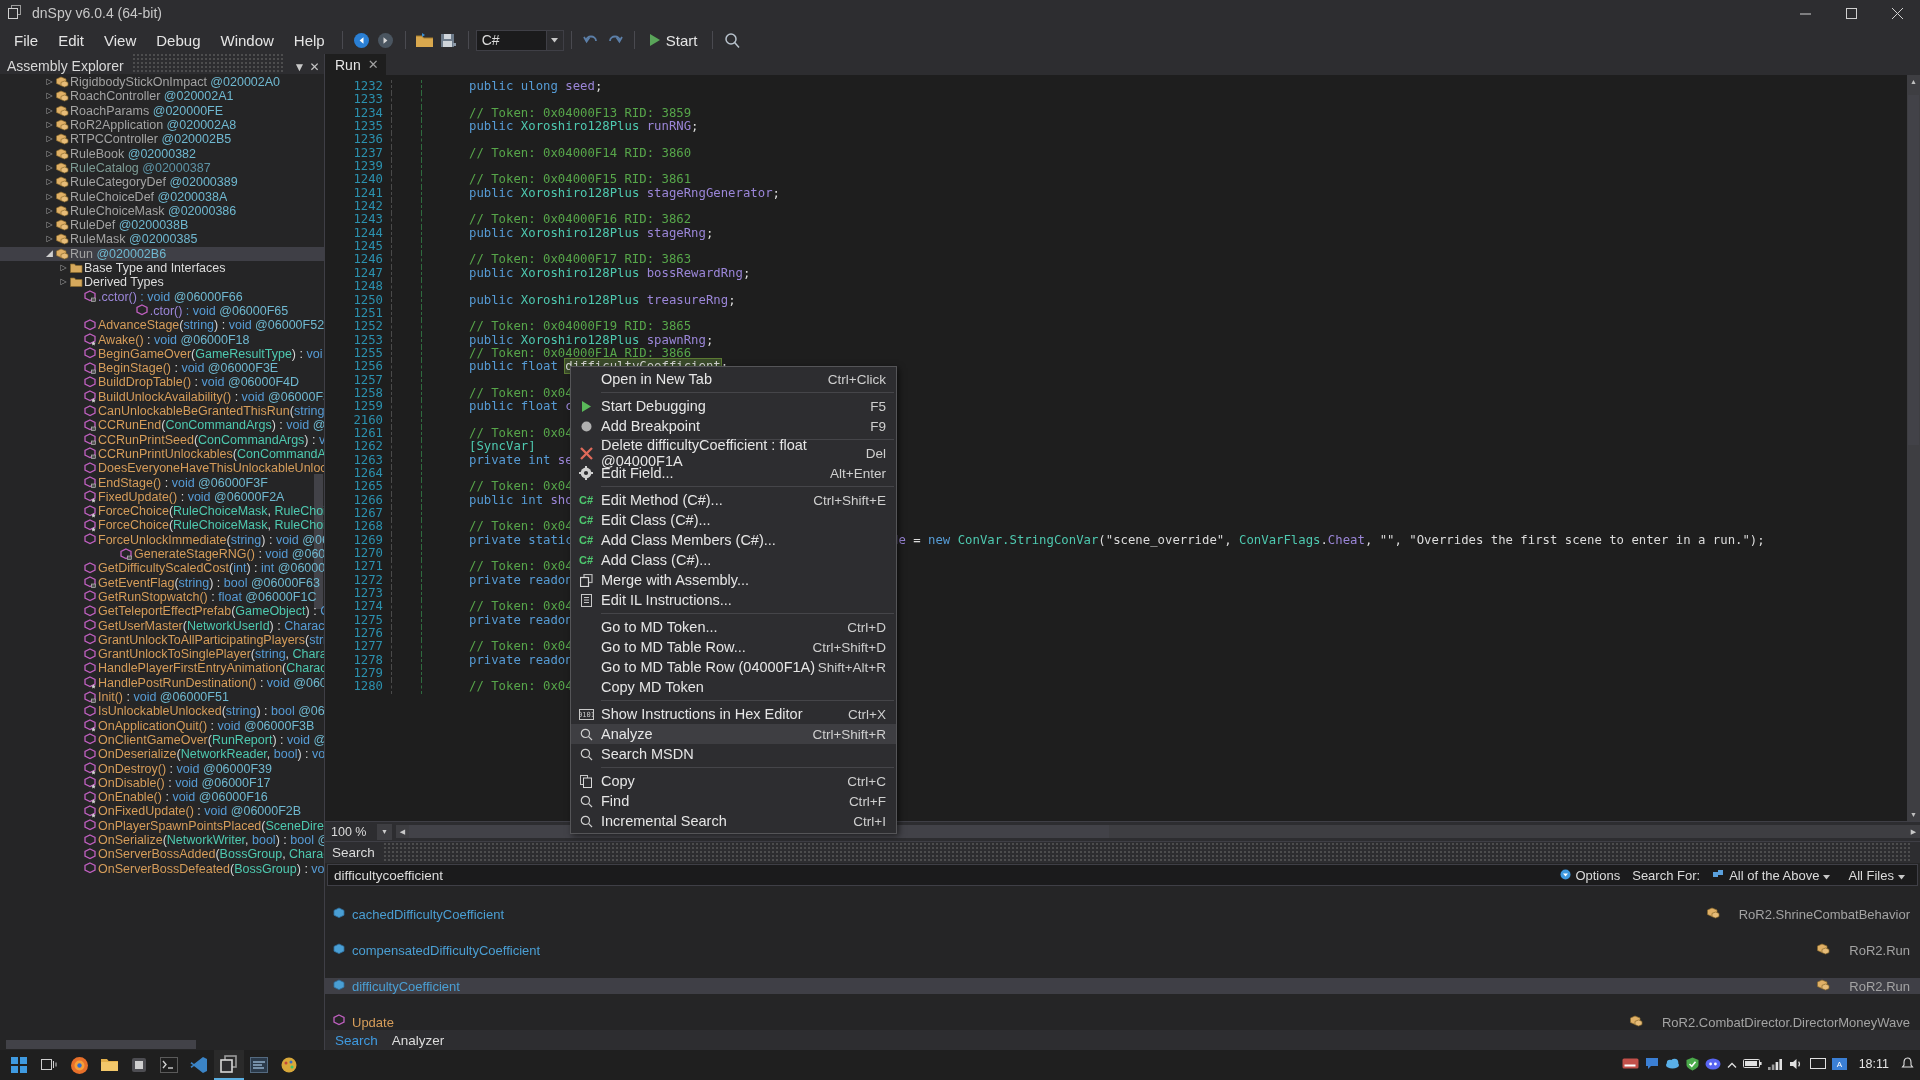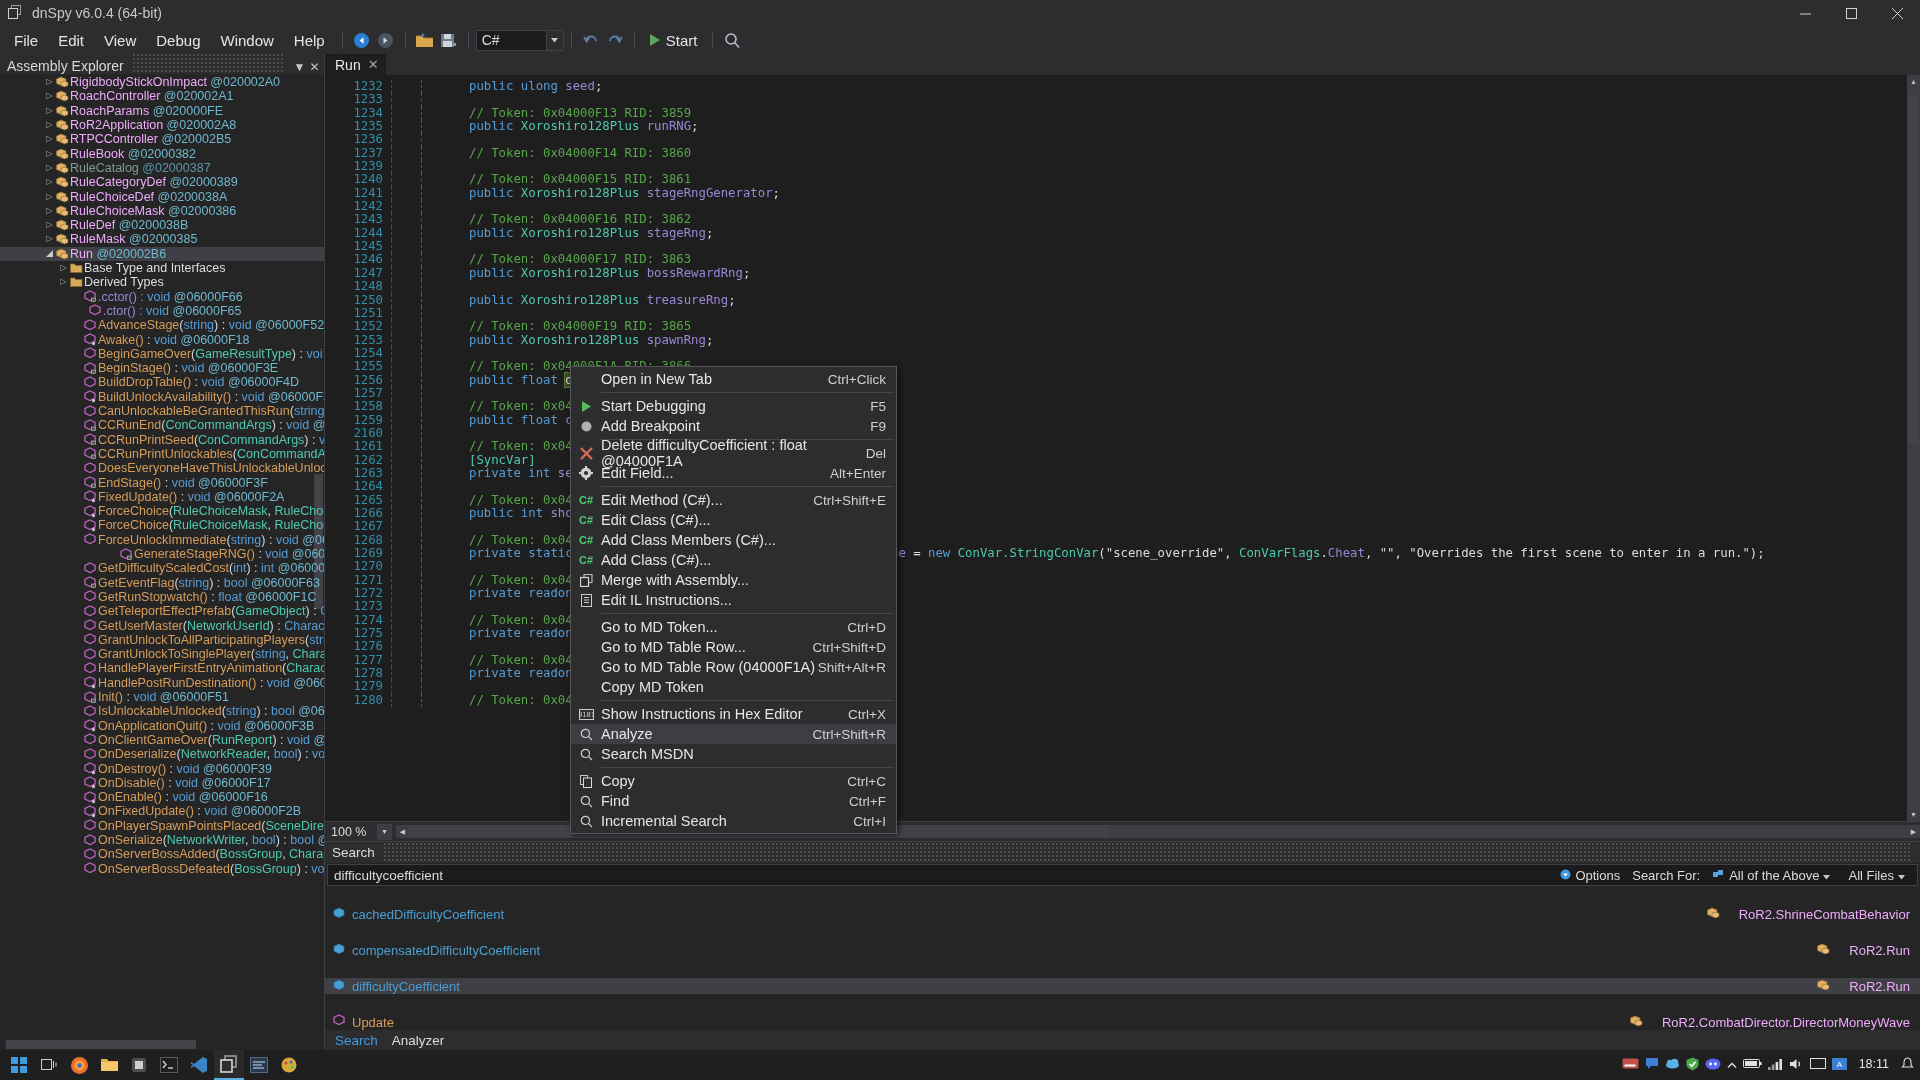--- a/index.html
+++ b/index.html
@@ -68,21 +68,21 @@
   .panelhead .dots { flex:1 1 auto; height: 20px; margin: 0 8px;
      background-image: radial-gradient(#555 0.8px, transparent 0.9px);
      background-size: 4px 4px; background-position: 0 7px; opacity:.8; }
   .panelhead .hb { width: 15px; text-align:center; color:#c8c8c8; font-size: 12px; }
   .tree { flex:1 1 auto; overflow:hidden; position:relative; background:#252526; }
   .trow { height: 14.3px; display:flex; align-items:center; white-space:nowrap; font-size: 12.5px; padding-left: 0; }
   .trow.sel { background:#3f3f46; }
   .exp { width: 11px; flex:0 0 11px; text-align:center; color:#a8a8a8; font-size: 8px; line-height:1; }
   .ico { width: 15px; flex:0 0 15px; display:flex; align-items:center; justify-content:center; }
   .tlabel { overflow:hidden; }
-  .c-type { color:#f0abfc; }
+  .c-type { color:#a3a3a3; }
   .c-type-d { color:#7d9c95; }
   .c-method { color:#d69d5a; }
   .c-kw { color:#569cd6; }
   .c-addr { color:#6fb8d0; }
   .c-green { color:#4ec9b0; }
   .c-white { color:#dcdcdc; }
   .c-punc { color:#dcdcdc; }
   .scrollbar-v { position:absolute; right:0; top:0; bottom:0; width:11px; background:#252526; }
   .sb-thumb { position:absolute; background:#424248; border-radius:0; }
   .hscroll { height: 11px; background:#252526; position:relative; flex:0 0 11px; }
@@ -440,21 +440,21 @@
           <div class="trow" style="padding-left: 72px; position: absolute; left: 0px; right: 0px; top: 215.5px;">
             <span class="exp"></span>
             <span class="ico">
               <svg width="13" height="13" viewBox="0 0 13 13">
                 <path d="M6 1 L11 3.4 L11 8.2 L6 10.6 L1 8.2 L1 3.4 Z" fill="none" stroke="#c060c0" stroke-width="1.3"></path>
                 <rect x="7.5" y="8" width="4" height="3.6" fill="#555" stroke="#c8c8c8" stroke-width=".6"></rect>
               </svg>
             </span>
             <span class="tlabel"><span style="color:#9b86d8">.cctor()</span><span class="c-kw"> : void</span> <span class="c-addr">@06000F66</span></span>
           </div>
-          <div class="trow" style="padding-left: 72px; position: absolute; left: 5px; right: 0px; top: 229.8px;">
+          <div class="trow" style="padding-left: 72px; position: absolute; left: 16px; right: 0px; top: 229.8px; justify-content: center;">
             <span class="exp"></span>
             <span class="ico">
               <svg width="13" height="13" viewBox="0 0 13 13">
                 <path d="M6 1 L11 3.4 L11 8.2 L6 10.6 L1 8.2 L1 3.4 Z" fill="none" stroke="#c060c0" stroke-width="1.3"></path>
               </svg>
             </span>
             <span class="tlabel"><span style="color:#9b86d8">.ctor()</span><span class="c-kw"> : void</span> <span class="c-addr">@06000F65</span></span>
           </div>
           <div class="trow" style="padding-left: 72px; position: absolute; left: 0px; right: 0px; top: 244.1px;">
             <span class="exp"></span>
@@ -855,21 +855,20 @@
             <div class="cl"><span class="lnum">1243</span><span class="gutterA"></span><span class="gutterB"></span><span class="code"><span class="cm">// Token: 0x04000F16 RID: 3862</span></span></div>
             <div class="cl"><span class="lnum">1244</span><span class="gutterA"></span><span class="gutterB"></span><span class="code"><span class="k">public </span><span class="t">Xoroshiro128Plus </span><span class="f">stageRng</span><span class="p">;</span></span></div>
             <div class="cl"><span class="lnum">1245</span><span class="gutterA"></span><span class="gutterB"></span><span class="code"></span></div>
             <div class="cl"><span class="lnum">1246</span><span class="gutterA"></span><span class="gutterB"></span><span class="code"><span class="cm">// Token: 0x04000F17 RID: 3863</span></span></div>
             <div class="cl"><span class="lnum">1247</span><span class="gutterA"></span><span class="gutterB"></span><span class="code"><span class="k">public </span><span class="t">Xoroshiro128Plus </span><span class="f">bossRewardRng</span><span class="p">;</span></span></div>
             <div class="cl"><span class="lnum">1248</span><span class="gutterA"></span><span class="gutterB"></span><span class="code"></span></div>
             <div class="cl"><span class="lnum">1250</span><span class="gutterA"></span><span class="gutterB"></span><span class="code"><span class="k">public </span><span class="t">Xoroshiro128Plus </span><span class="f">treasureRng</span><span class="p">;</span></span></div>
             <div class="cl"><span class="lnum">1251</span><span class="gutterA"></span><span class="gutterB"></span><span class="code"></span></div>
             <div class="cl"><span class="lnum">1252</span><span class="gutterA"></span><span class="gutterB"></span><span class="code"><span class="cm">// Token: 0x04000F19 RID: 3865</span></span></div>
             <div class="cl"><span class="lnum">1253</span><span class="gutterA"></span><span class="gutterB"></span><span class="code"><span class="k">public </span><span class="t">Xoroshiro128Plus </span><span class="f">spawnRng</span><span class="p">;</span></span></div>
-            <div class="cl"><span class="lnum">1254</span><span class="gutterA"></span><span class="gutterB"></span><span class="code"></span></div>
             <div class="cl"><span class="lnum">1255</span><span class="gutterA"></span><span class="gutterB"></span><span class="code"><span class="cm">// Token: 0x04000F1A RID: 3866</span></span></div>
             <div class="cl"><span class="lnum">1256</span><span class="gutterA"></span><span class="gutterB"></span><span class="code"><span class="k">public </span><span class="k">float </span><span class="hl">difficultyCoefficient</span><span class="p">;</span></span></div>
             <div class="cl"><span class="lnum">1257</span><span class="gutterA"></span><span class="gutterB"></span><span class="code"></span></div>
             <div class="cl"><span class="lnum">1258</span><span class="gutterA"></span><span class="gutterB"></span><span class="code"><span class="cm">// Token: 0x04000F1B RID: 3867</span></span></div>
             <div class="cl"><span class="lnum">1259</span><span class="gutterA"></span><span class="gutterB"></span><span class="code"><span class="k">public </span><span class="k">float </span><span class="f">compensatedDifficultyCoefficient</span><span class="p">;</span></span></div>
             <div class="cl"><span class="lnum">2160</span><span class="gutterA"></span><span class="gutterB"></span><span class="code"></span></div>
             <div class="cl"><span class="lnum">1261</span><span class="gutterA"></span><span class="gutterB"></span><span class="code"><span class="cm">// Token: 0x04000F1C RID: 3868</span></span></div>
             <div class="cl"><span class="lnum">1262</span><span class="gutterA"></span><span class="gutterB"></span><span class="code"><span class="t">[SyncVar]</span></span></div>
             <div class="cl"><span class="lnum">1263</span><span class="gutterA"></span><span class="gutterB"></span><span class="code"><span class="k">private </span><span class="k">int </span><span class="f">selectedDifficultyInternal</span><span class="p">;</span></span></div>
             <div class="cl"><span class="lnum">1264</span><span class="gutterA"></span><span class="gutterB"></span><span class="code"></span></div>

